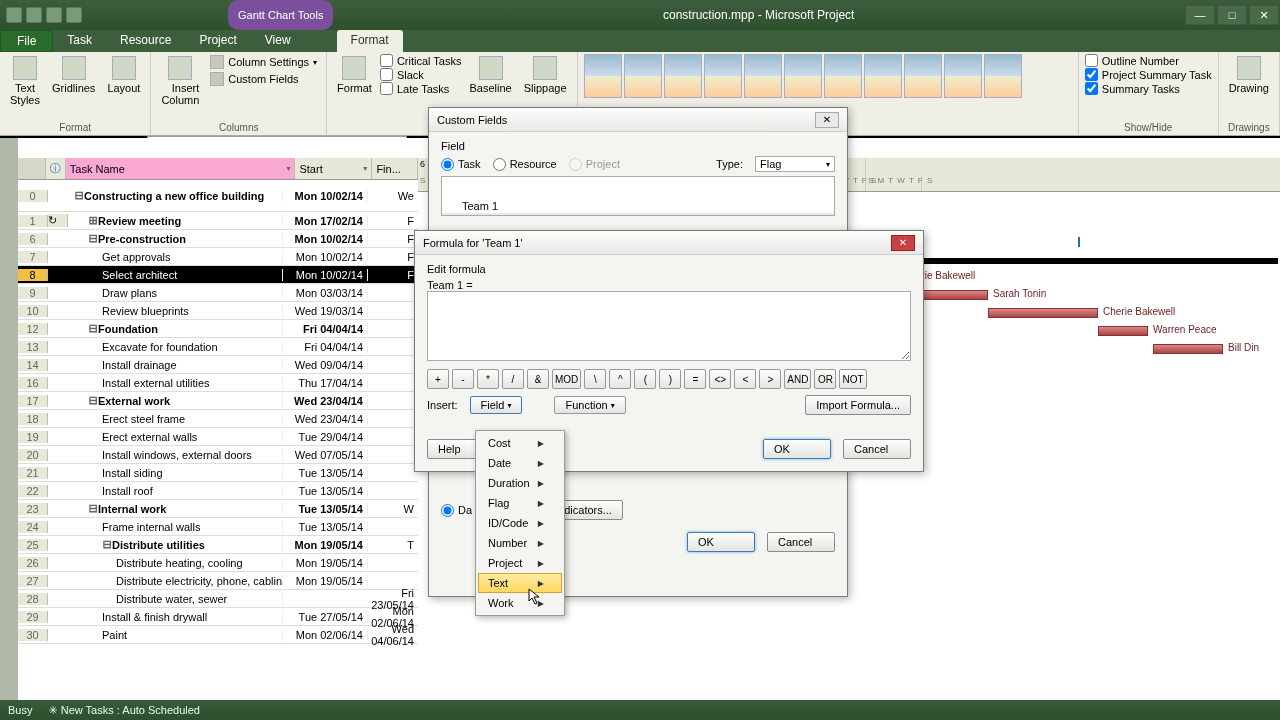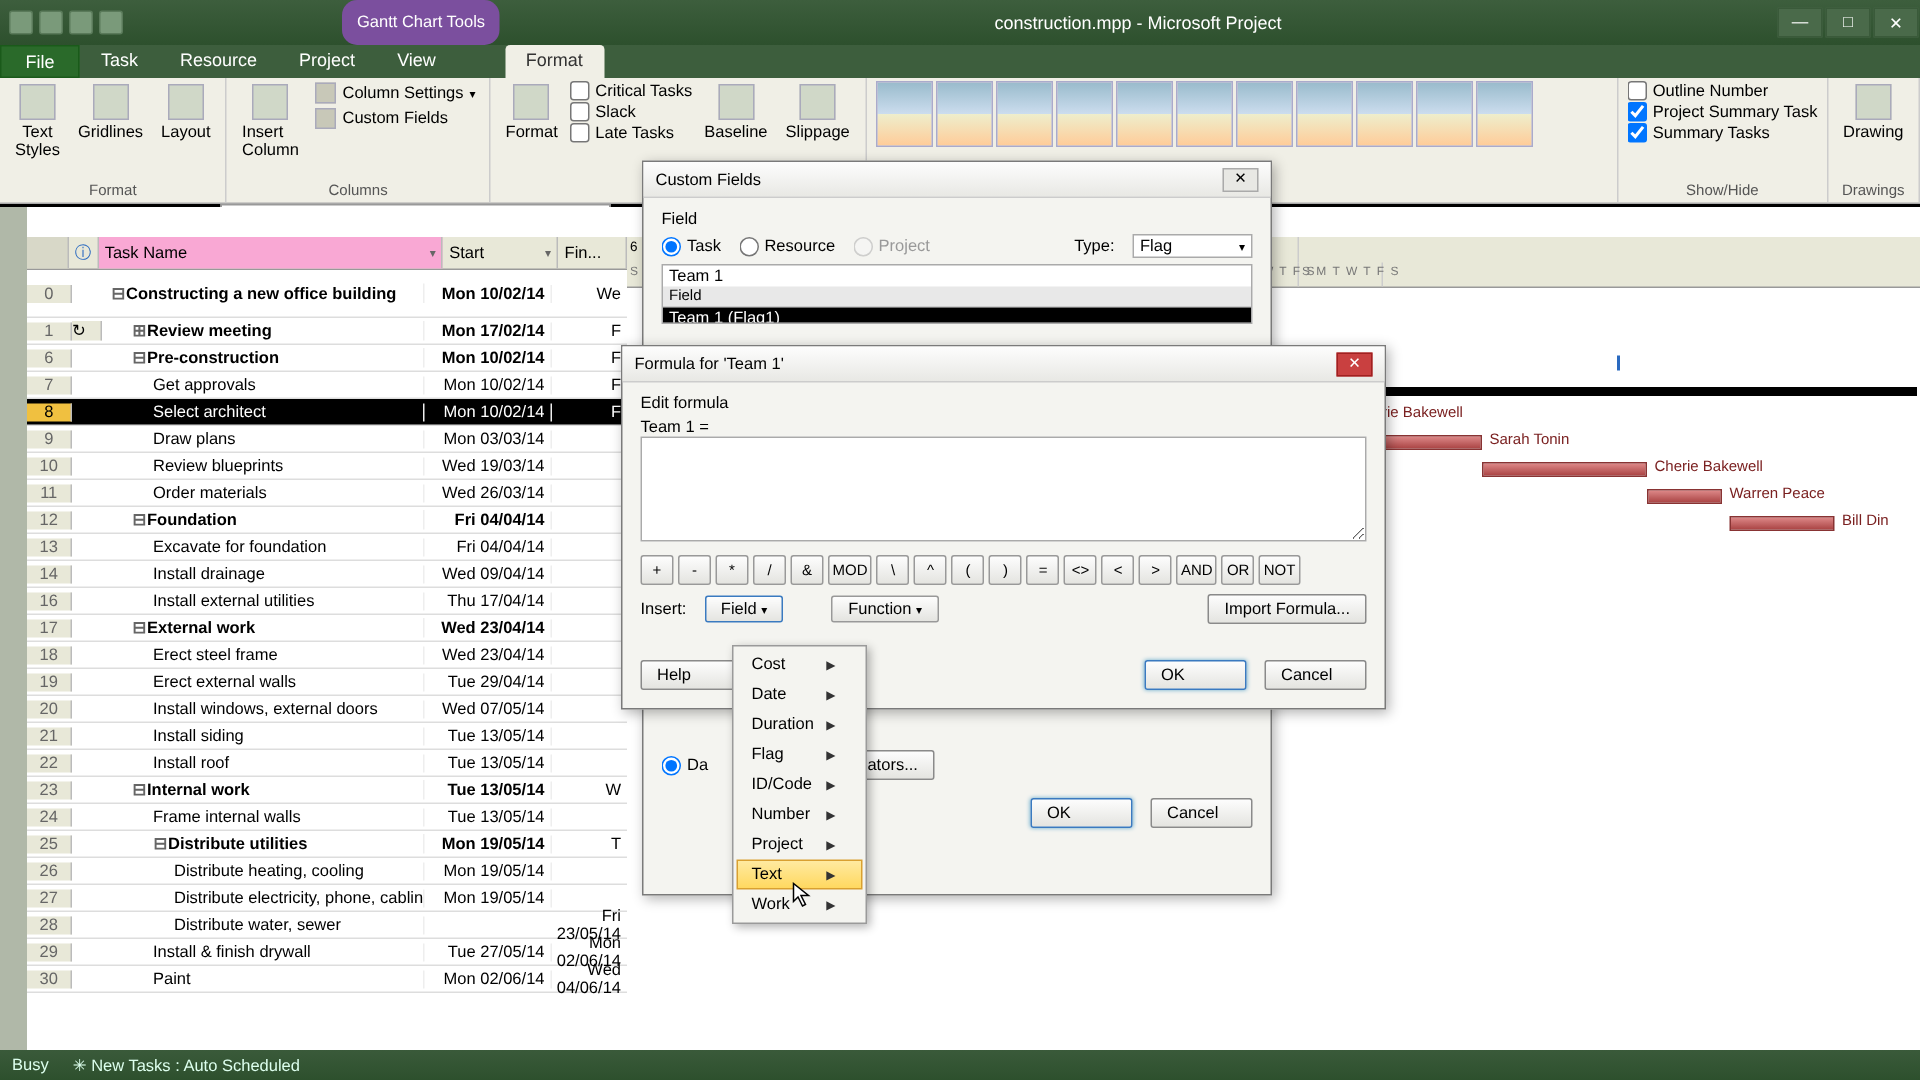--- a/index.html
+++ b/index.html
@@ -74,21 +74,21 @@
 .dialog { position: absolute; background: #f4f4f0; border: 1px solid #7a7a7a; box-shadow: 2px 2px 8px rgba(0,0,0,0.3); font-size: 11px; }
 .dialog-title { height: 24px; background: linear-gradient(#fdfdfd,#e8e8e4); border-bottom: 1px solid #ccc; display: flex; align-items: center; padding: 0 8px; justify-content: space-between; }
 .dialog-close { width: 24px; height: 16px; background: #e8e8e4; border: 1px solid #aaa; text-align: center; font-size: 10px; line-height: 14px; cursor: pointer; }
 .dialog-close.red { background: #c94040; color: #fff; border-color: #a02020; }
 .dialog-body { padding: 8px 12px; }
 .field-row { display: flex; align-items: center; gap: 12px; margin: 4px 0; }
 .field-row label { display: flex; align-items: center; gap: 4px; }
 .combo { border: 1px solid #aaa; background: #fff; padding: 1px 4px; display: flex; justify-content: space-between; align-items: center; min-width: 80px; }
 .listbox { border: 1px solid #aaa; background: #fff; height: 30px; overflow: hidden; }
 .listbox-header { background: #e8e8e8; border-bottom: 1px solid #ccc; padding: 1px 4px; font-size: 10px; }
-.listbox-item { padding: 1px 4px; }
+.listbox-item { padding: 1px 20px; margin-top: 22px; }
 .listbox-item.sel { background: #000; color: #fff; }
 .dlg-btn { min-width: 68px; padding: 3px 10px; background: linear-gradient(#fdfdfd,#e4e4e0); border: 1px solid #8a8a8a; border-radius: 2px; cursor: pointer; text-align: left; }
 .dlg-btn.primary { border-color: #3a7ac0; box-shadow: 0 0 3px #6ac; }
 
 
 .formula-area { border: 1px solid #aaa; background: #fff; width: 100%; height: 70px; }
 .op-btn { min-width: 22px; height: 20px; background: linear-gradient(#fdfdfd,#e4e4e0); border: 1px solid #999; border-radius: 2px; font-size: 10px; display: inline-flex; align-items: center; justify-content: center; cursor: pointer; padding: 0 2px; }
 .insert-btn { padding: 2px 10px; background: linear-gradient(#fdfdfd,#e4e4e0); border: 1px solid #3a7ac0; border-radius: 2px; cursor: pointer; display: inline-flex; align-items: center; gap: 3px; }
 
 
@@ -152,21 +152,21 @@
           <div class="bicon"></div>
           <span>Layout</span>
         </div>
     </div>
     <div class="ribbon-group-label">Format</div>
   </div>
   <div class="ribbon-group">
     <div class="ribbon-btns">
       <div class="big-btn">
           <div class="bicon"></div>
-          <span style="white-space:pre-line;text-align:left">Insert
+          <span style="white-space:pre-line;text-align:right">Insert
 Column</span>
         </div>
       <div class="small-btns">
         <div class="small-btn">
             <div class="sicon"></div>
             <span>Column Settings</span> 
             <span style="font-size:8px">▾</span>
           </div>
         <div class="small-btn">
             <div class="sicon"></div>
@@ -334,29 +334,20 @@
           <div class="tstart ">Mon 03/03/14</div>
           <div class="tfinish"></div>
         </div>
         <div class="grid-row">
           <div class="rownum">10</div>
           <div class="indic"></div>
           <div class="tname " style="padding-left:34px">
             <span>Review blueprints</span>
           </div>
           <div class="tstart ">Wed 19/03/14</div>
-          <div class="tfinish"></div>
-        </div>
-        <div class="grid-row">
-          <div class="rownum">11</div>
-          <div class="indic"></div>
-          <div class="tname " style="padding-left:34px">
-            <span>Order materials</span>
-          </div>
-          <div class="tstart ">Wed 26/03/14</div>
           <div class="tfinish"></div>
         </div>
         <div class="grid-row">
           <div class="rownum">12</div>
           <div class="indic"></div>
           <div class="tname bold" style="padding-left:20px">
             <span class="outline-toggle">⊟</span>
             <span>Foundation</span>
           </div>
           <div class="tstart bold">Fri 04/04/14</div>
@@ -650,21 +641,21 @@
     </div>
     <div class="field-row" style="margin-top:24px">
       <div class="dlg-btn">Help</div>
       <div style="flex:1"></div>
       <div class="dlg-btn primary">OK</div>
       <div class="dlg-btn">Cancel</div>
     </div>
   </div>
 </div>
 
-<div class="popup-menu" id="field-menu" style="left:488px;top:430px">
+<div class="popup-menu" id="field-menu" style="left:475px;top:430px">
     <div class="popup-item">
       <span>Cost</span>
       <span class="arrow">▶</span>
     </div>
     <div class="popup-item">
       <span>Date</span>
       <span class="arrow">▶</span>
     </div>
     <div class="popup-item">
       <span>Duration</span>

